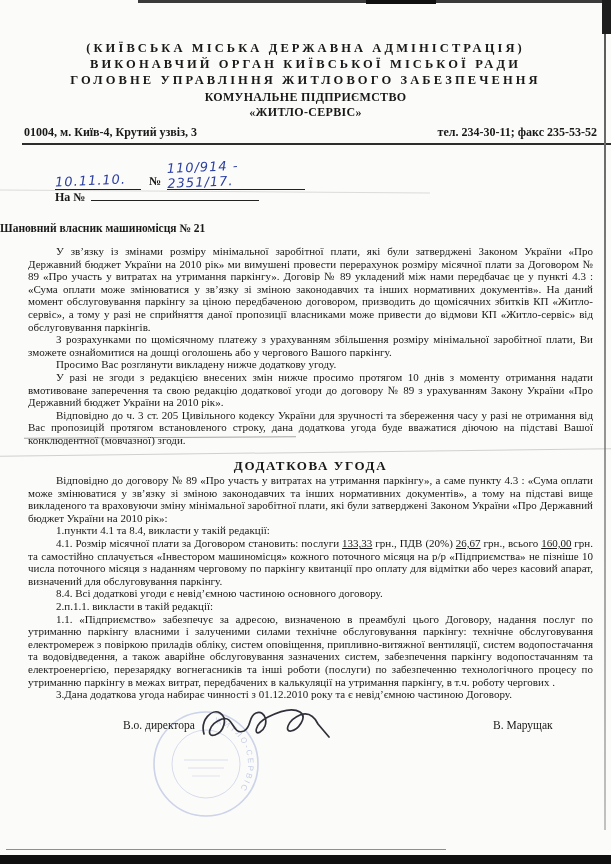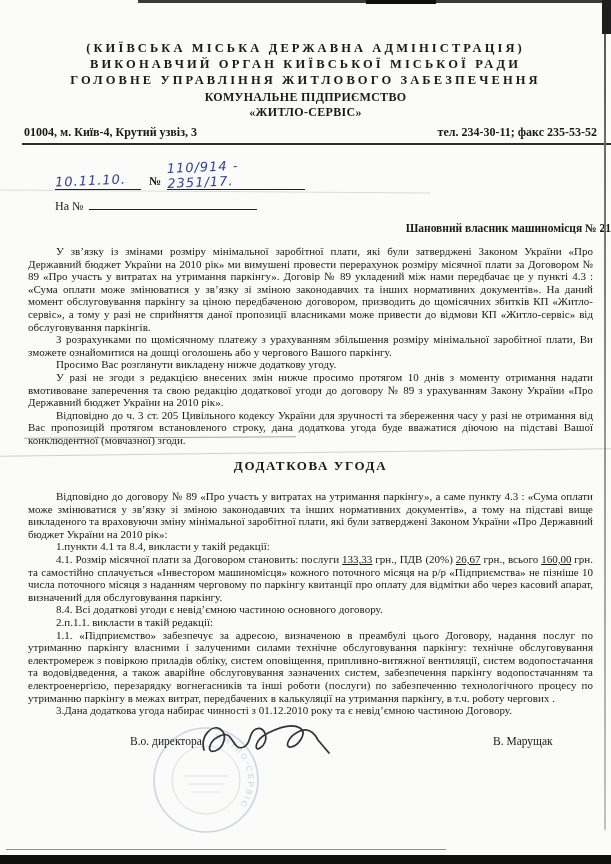--- a/index.html
+++ b/index.html
@@ -30,34 +30,34 @@
     margin:5px 0 0 22px;padding:0 14px 3px 2px;
     border-bottom:2px solid #2d2d2d;font-weight:bold;font-size:12px;}
   
   .ref{margin:13px 0 0 55px;font-size:12px;height:54px;position:relative;}
   .ref-underline{display:inline-block;border-bottom:1.3px solid #222;text-align:left;}
   .u-date{width:86px;}
   .u-num{width:138px;}
   .hw{font-family:"DejaVu Sans",sans-serif;font-style:italic;color:#2c3fa3;
     font-size:13px;display:inline-block;transform:rotate(-2.5deg);letter-spacing:1px;}
   .no-label{font-weight:bold;margin:0 6px 0 8px;}
-  .ref-line2{margin-top:9px;font-weight:normal;}
+  .ref-line2{font-weight:bold;}
   .blank-line{display:inline-block;width:168px;border-bottom:1.3px solid #222;margin-left:6px;}
   
-  .greeting{text-align:right;margin-top:9px;font-weight:bold;font-size:11.5px;line-height:15px;}
+  .greeting{text-align:left;margin-top:9px;font-weight:bold;font-size:11.5px;line-height:15px;}
   
   .body-text{margin:9px 18px 0 28px;font-size:11px;line-height:12.6px;text-align:justify;}
   .body-text p{margin:0;text-indent:28px;}
   .agr-title{text-align:center;font-weight:bold;font-size:13px;letter-spacing:1.6px;margin-top:13px;}
   .agr-sub{text-align:center;font-size:11px;margin-top:12px;text-indent:0 !important;}
-  .agr-body{margin-top:18px;}
+  .agr-body{margin-top:2px;}
   .amt{font-weight:normal;text-decoration:underline;}
   
   .sig-row{position:relative;margin-top:9px;height:110px;font-size:11.5px;}
-  .sig-role{position:absolute;left:130px;top:9px;}
+  .sig-role{position:absolute;left:123px;top:9px;}
   .sig-name{position:absolute;left:453px;top:9px;margin-left:40px;}
   .stamp{position:absolute;left:150px;top:-2px;opacity:.55;}
   .signature-svg{position:absolute;left:196px;top:-10px;}
 </style>
 </head>
 <body>
 
 <div class="top-bar"></div>
 <div class="top-bar-dark"></div>
 <div class="right-corner"></div>

